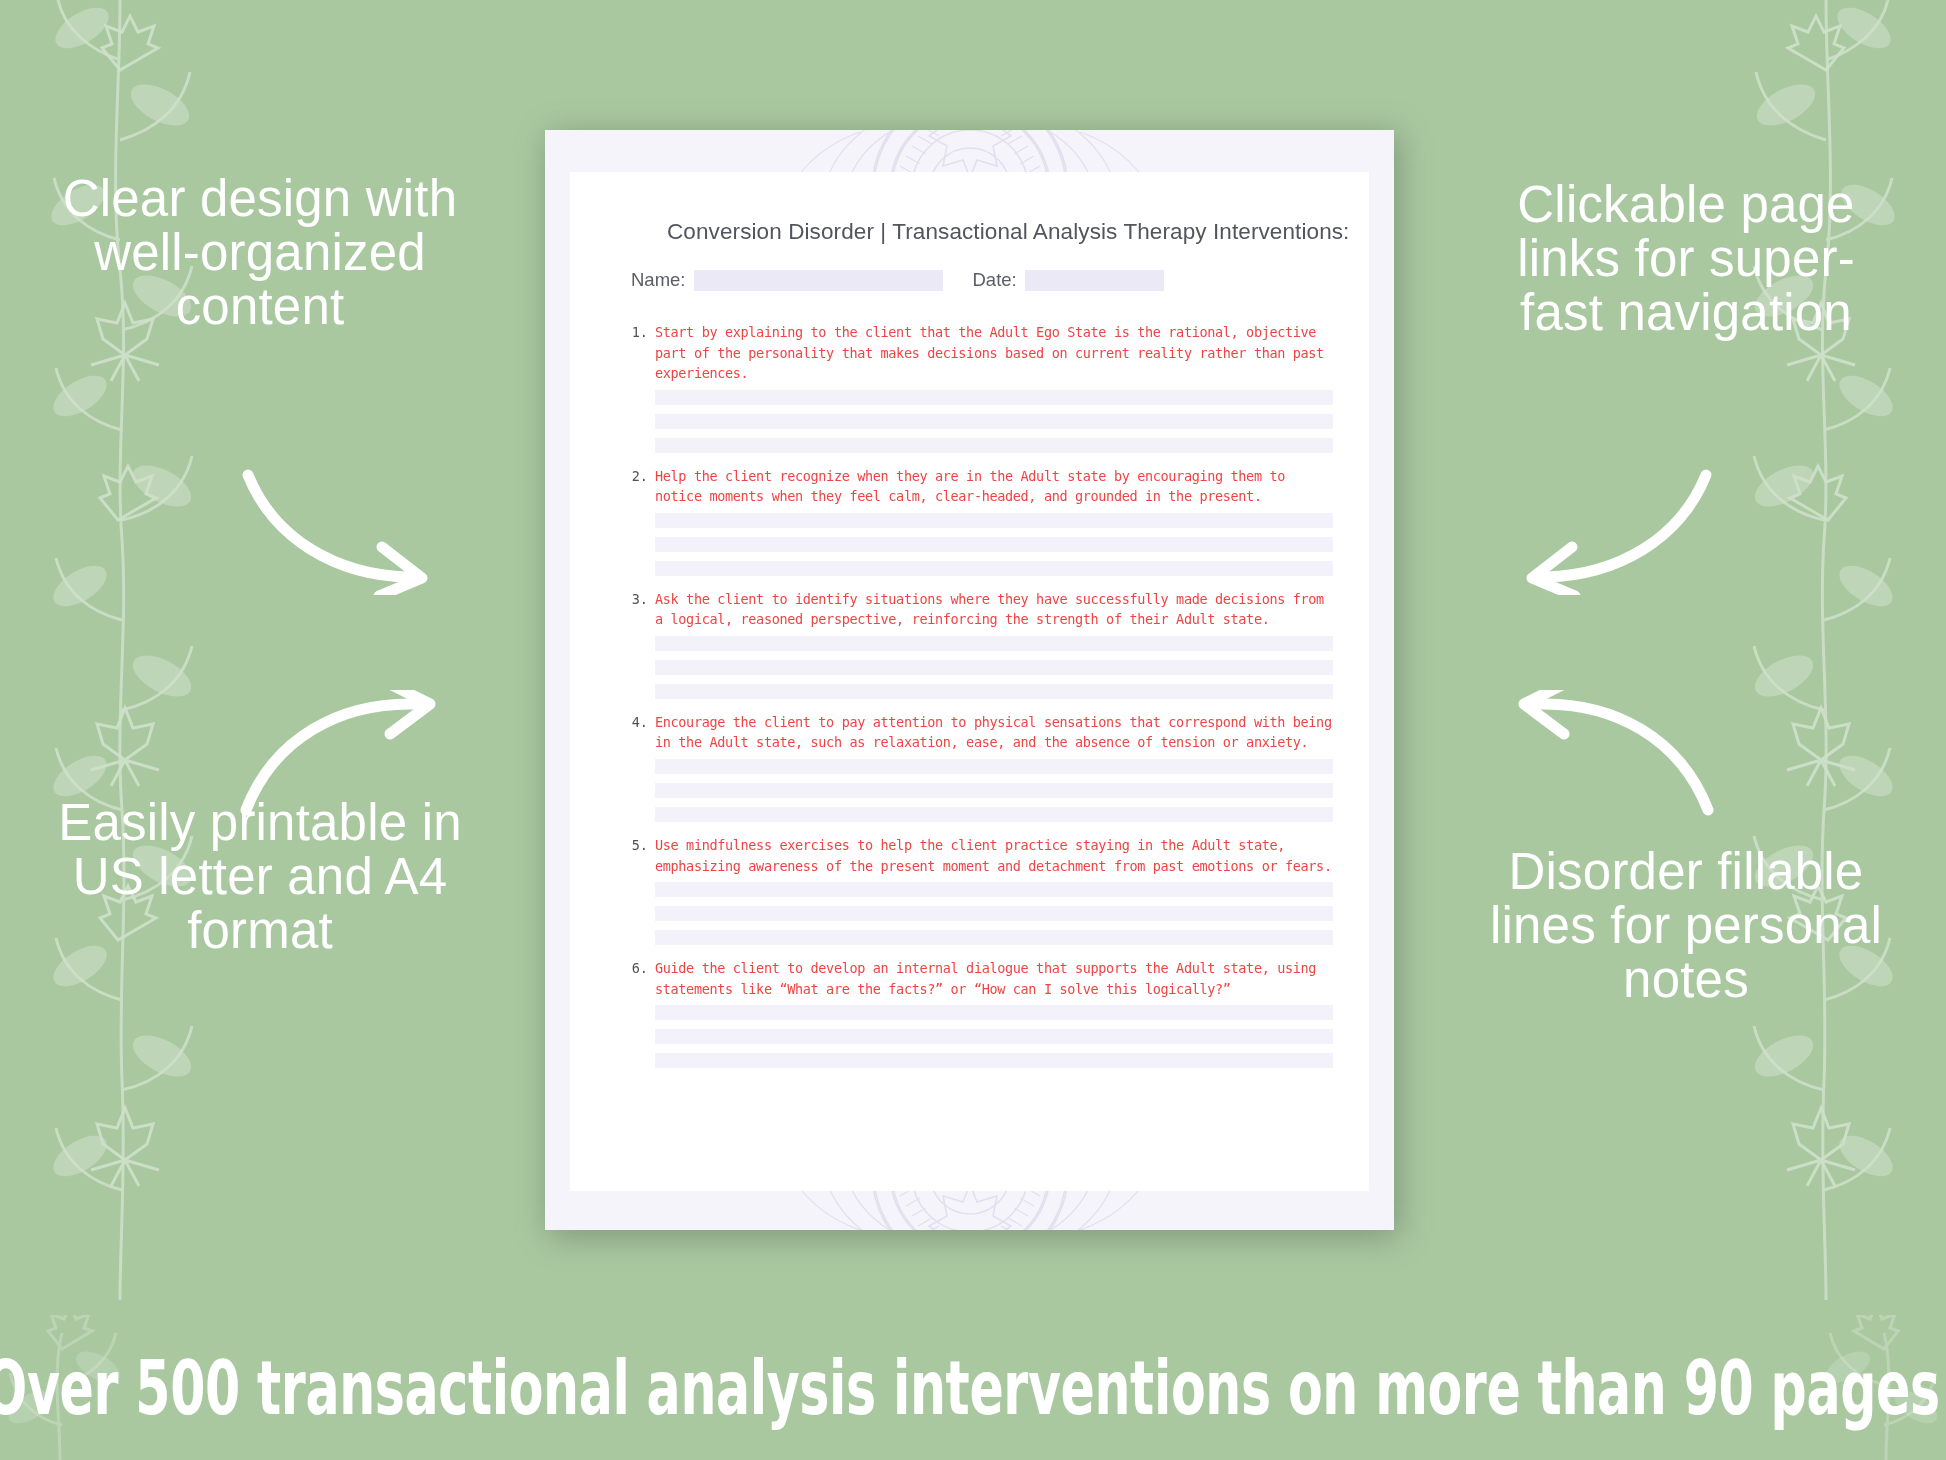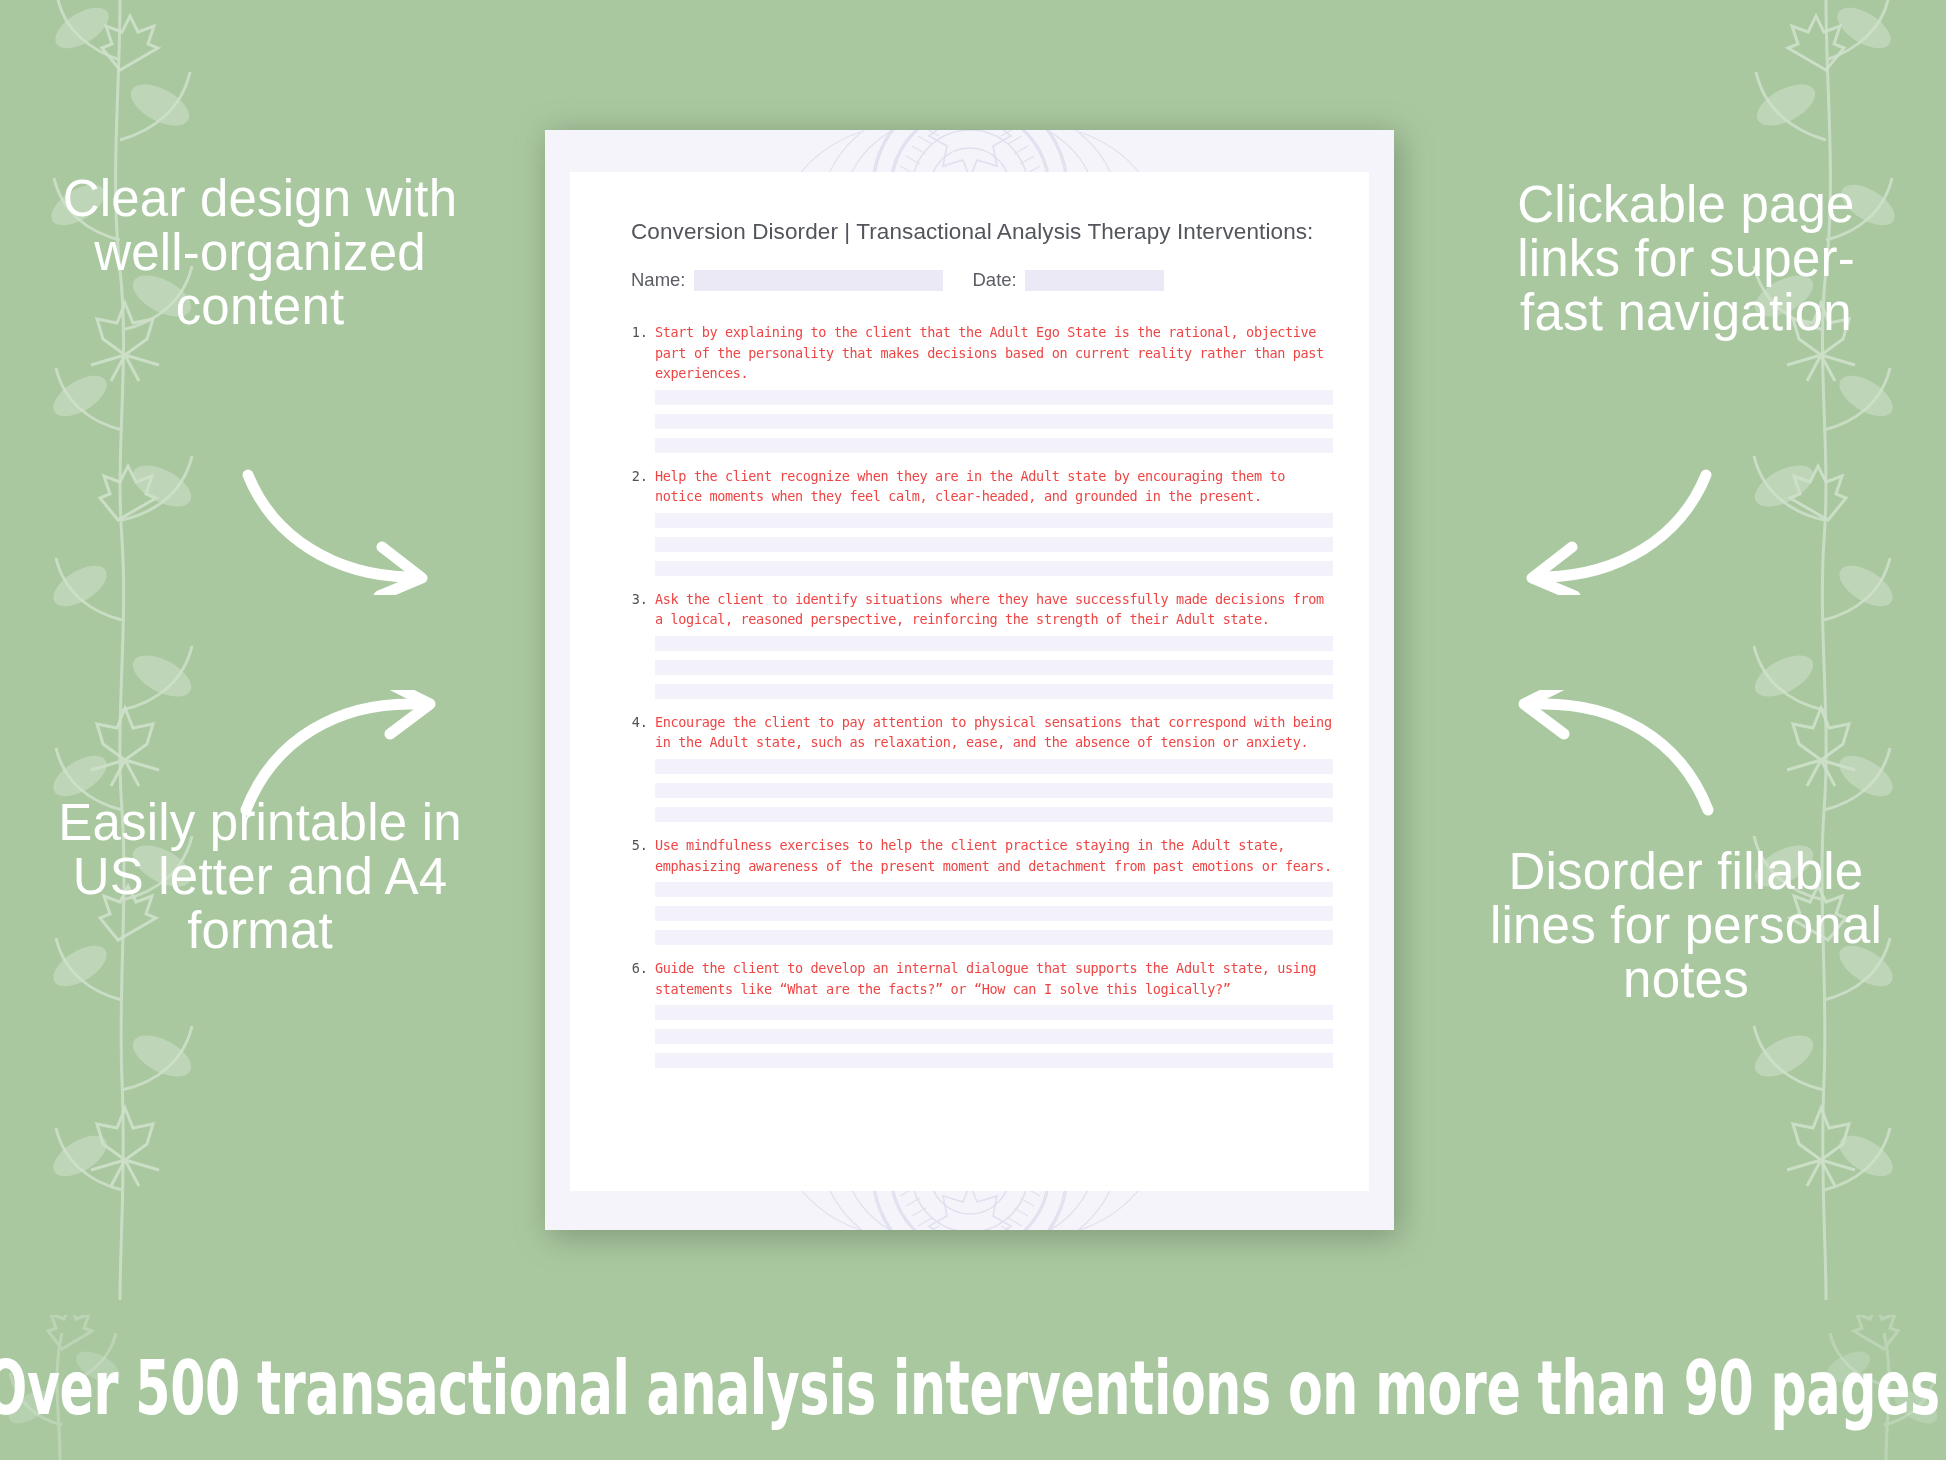--- a/index.html
+++ b/index.html
@@ -110,20 +110,21 @@
   }
 
   
   .doc-title {
     color: #53555c;
     font-size: 22.5px;
     line-height: 1.26;
     font-weight: 400;
     letter-spacing: 0.1px;
     white-space: nowrap;
+    margin-left: 36px;
   }
   .doc-subtitle {
     color: #53555c;
     font-size: 22.5px;
     line-height: 1.26;
     font-weight: 400;
     letter-spacing: 0.1px;
     margin-top: 2px;
   }
 

